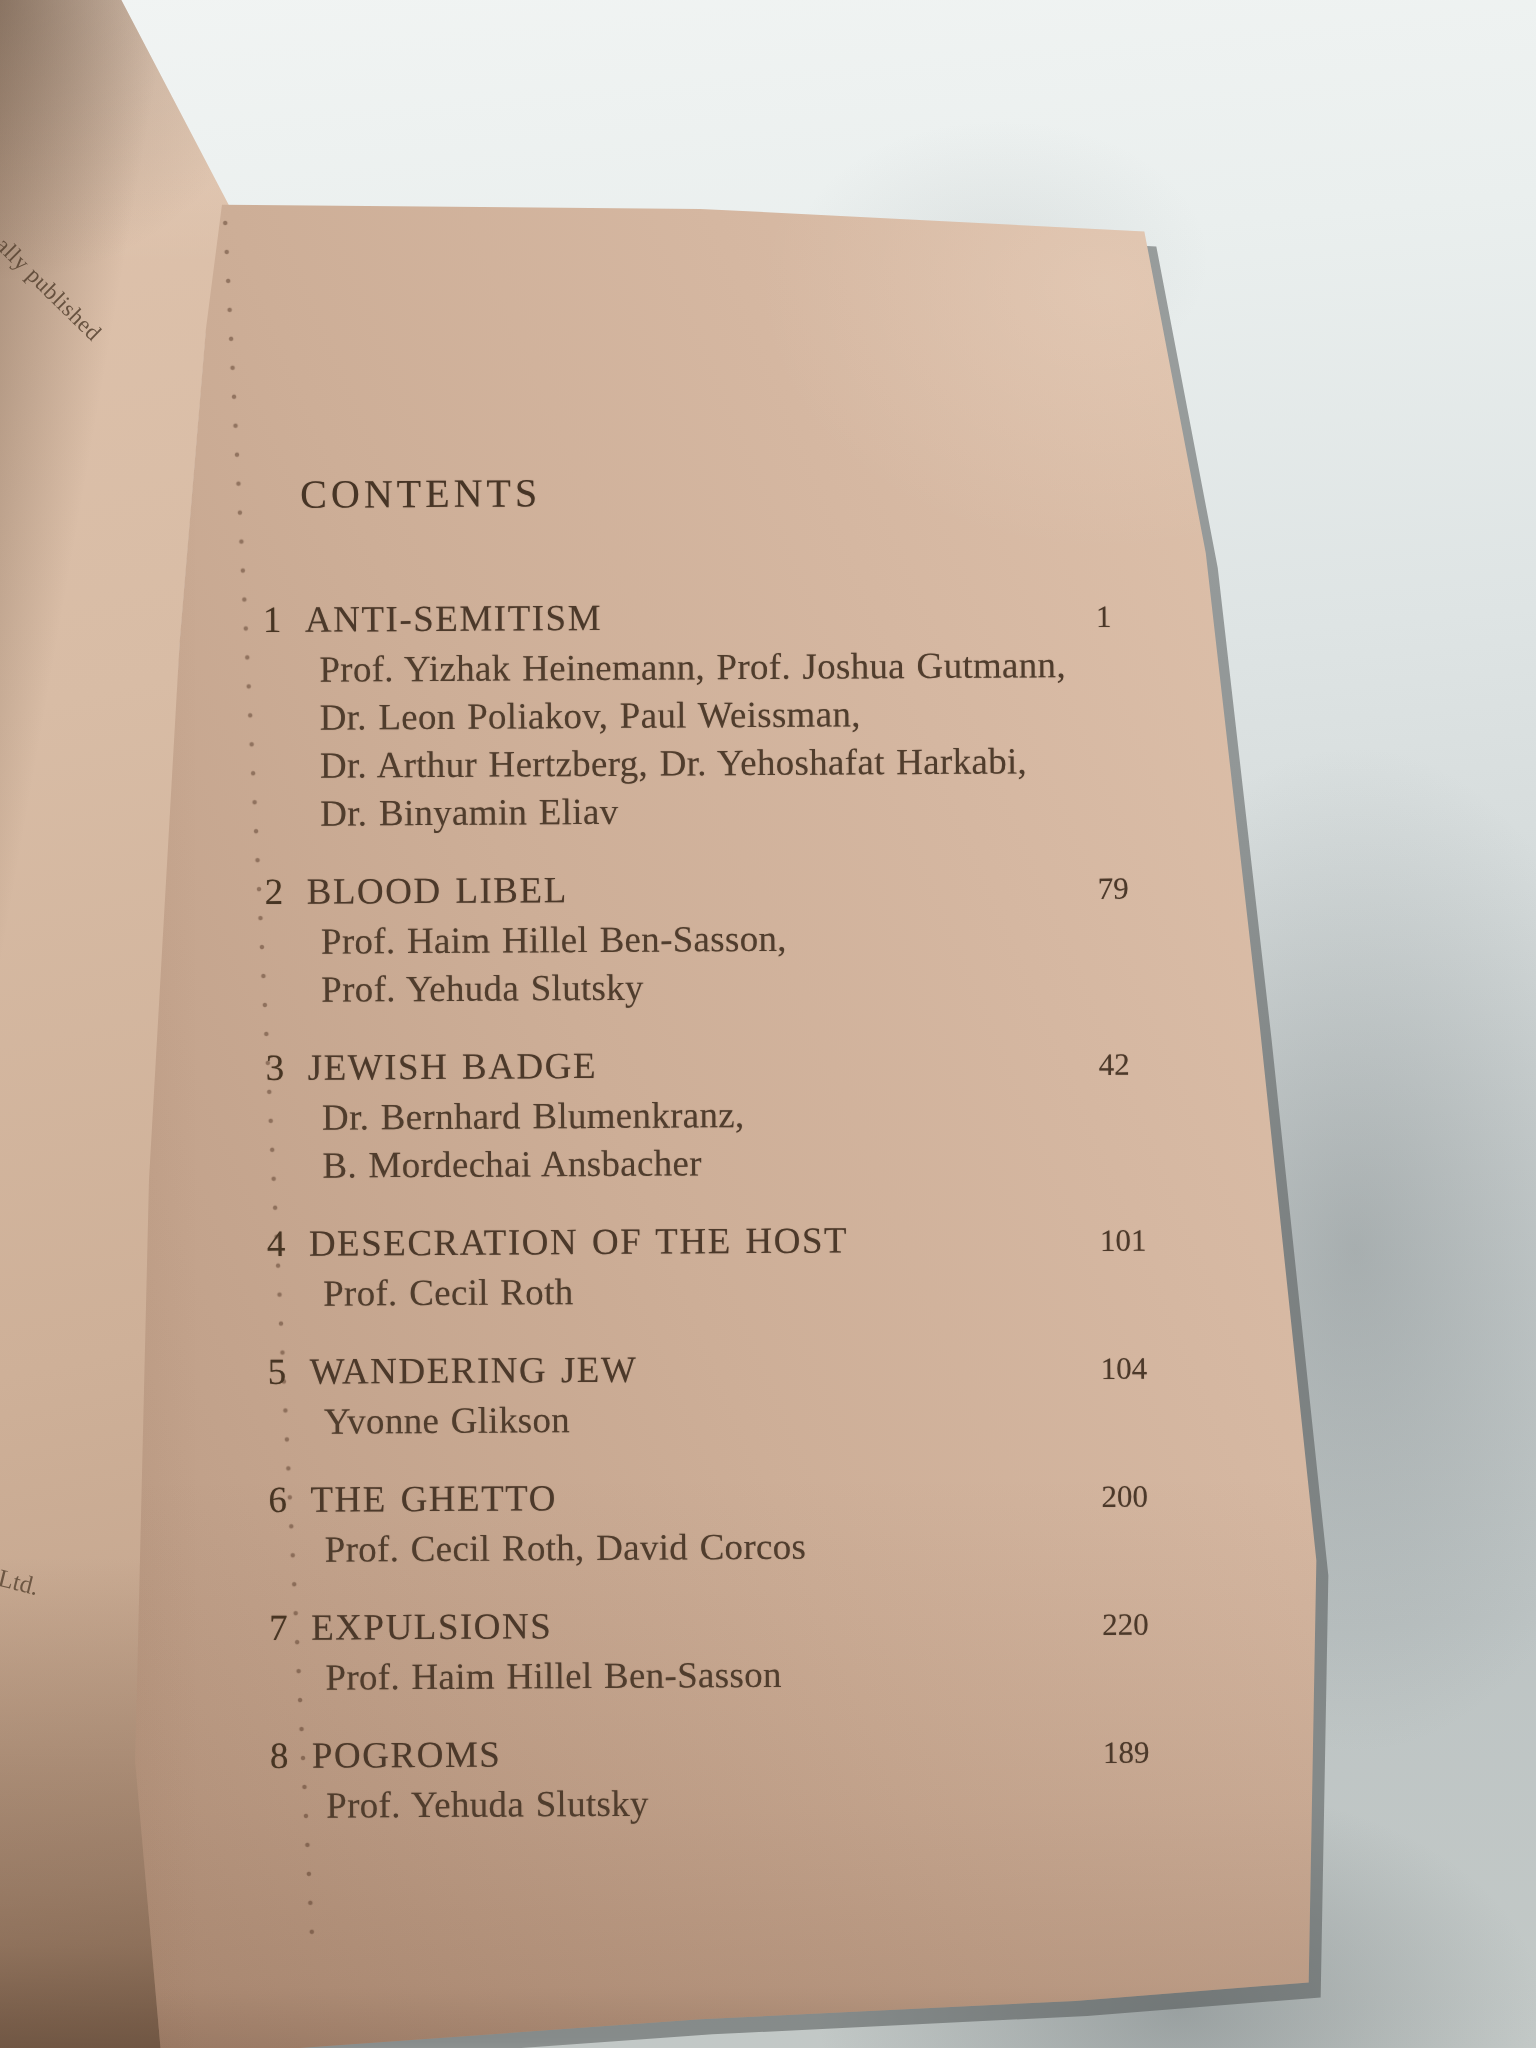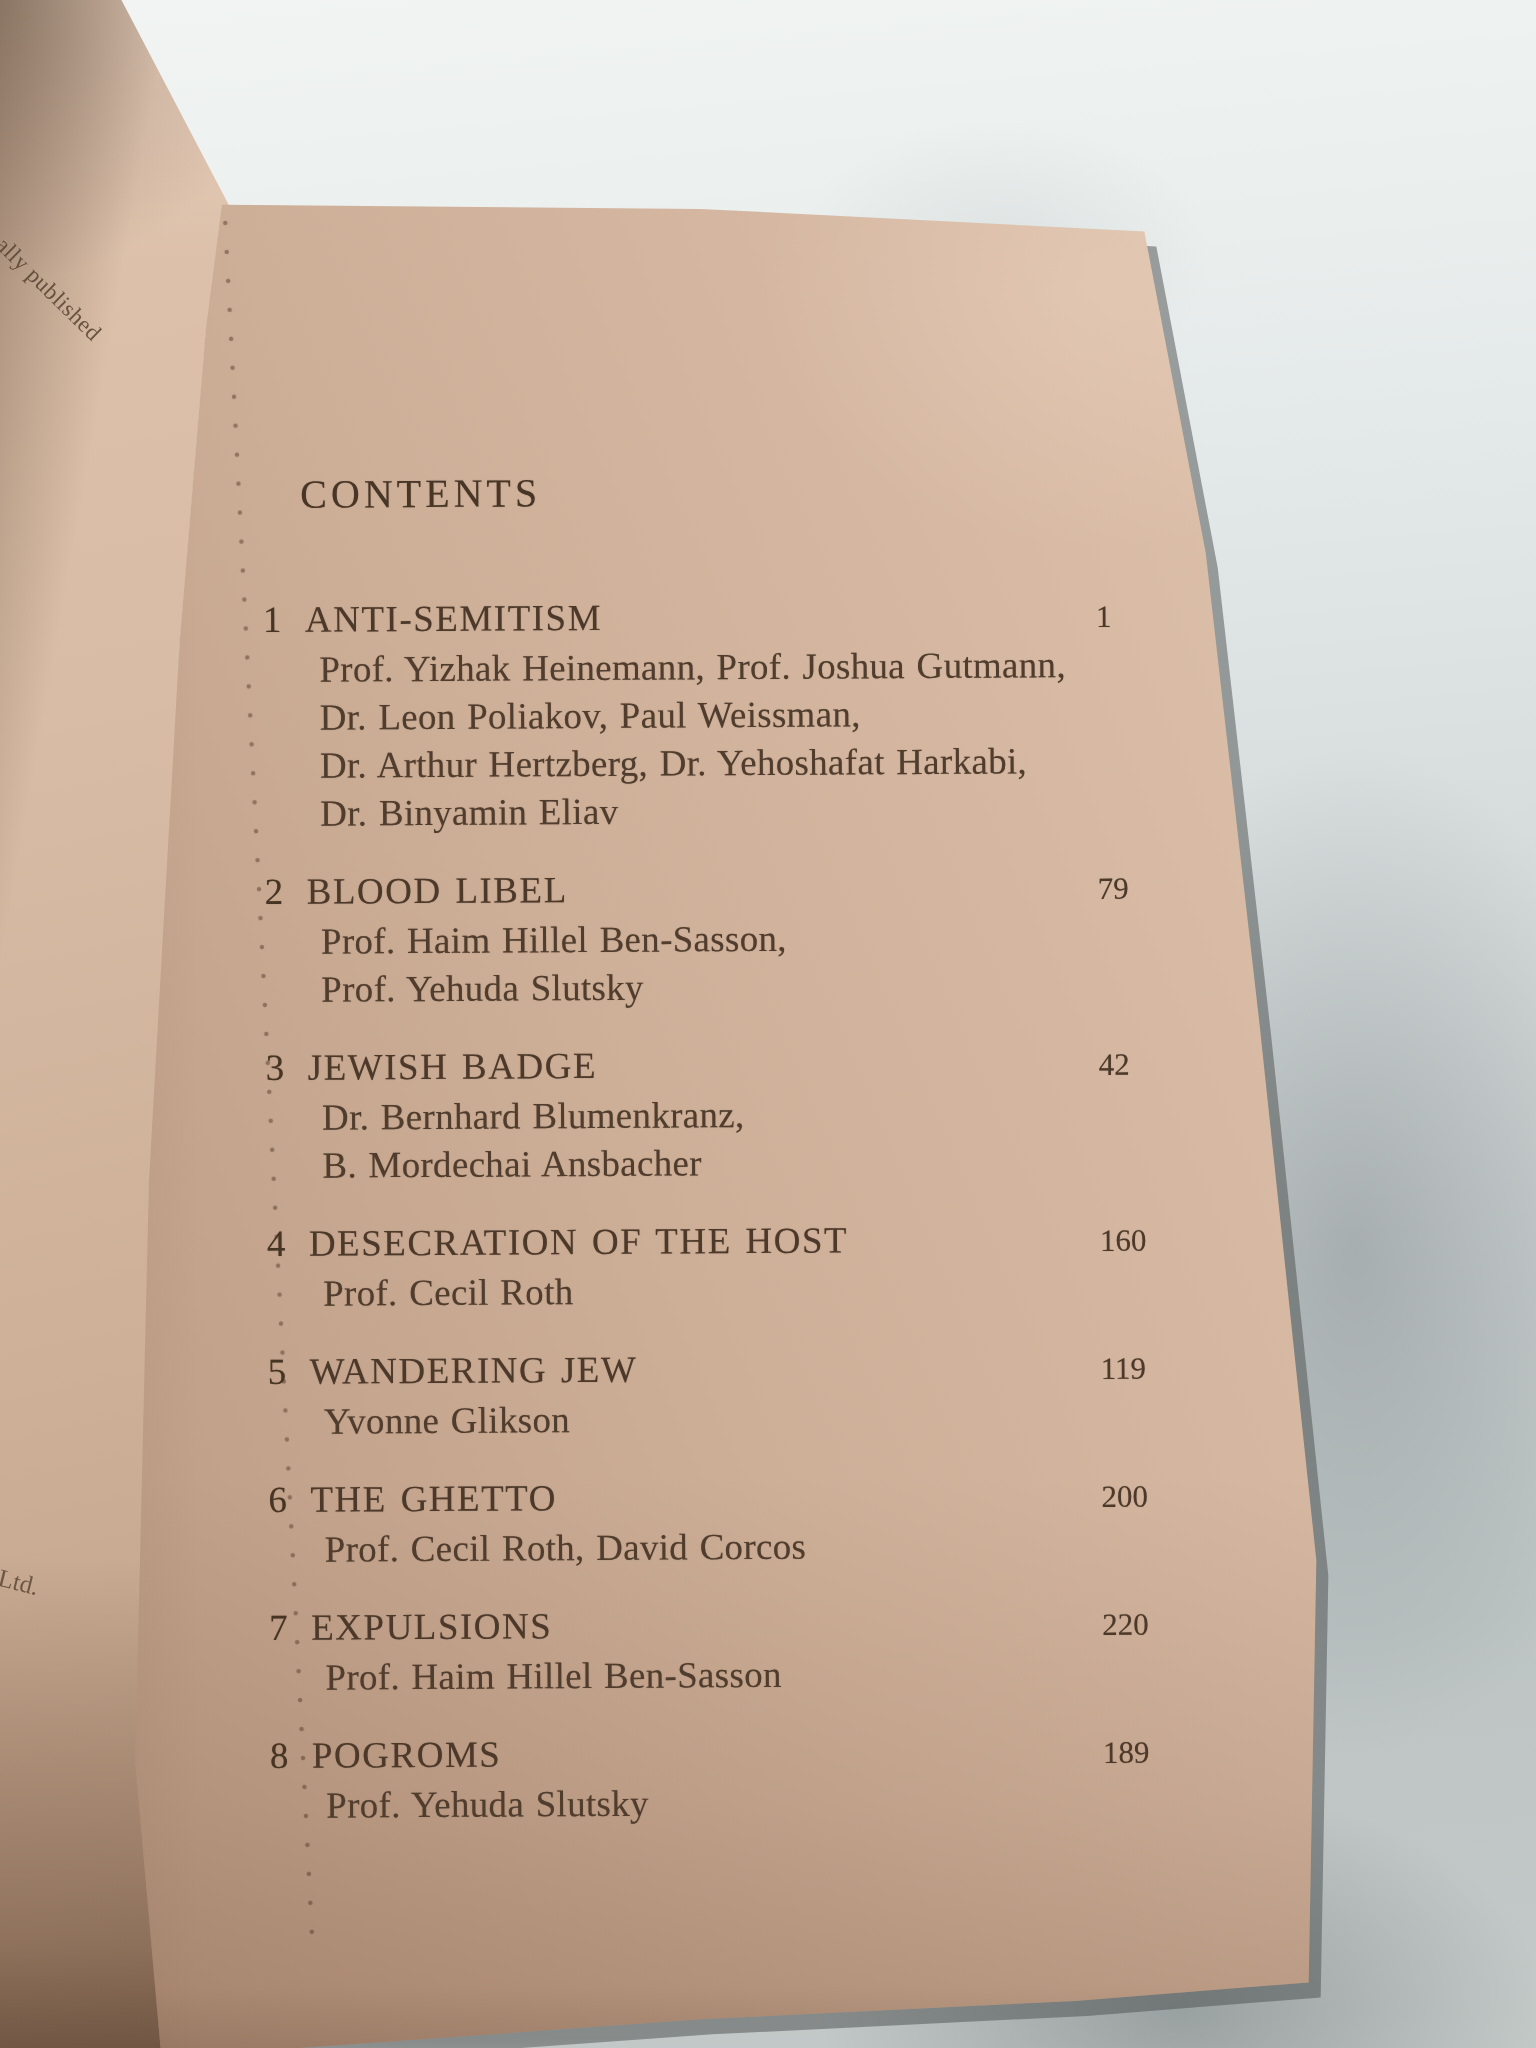--- a/index.html
+++ b/index.html
@@ -118,32 +118,32 @@
     <div class="authors">
             <div class="author-line">Dr. Bernhard Blumenkranz,</div>
             <div class="author-line">B. Mordechai Ansbacher</div>
           </div>
   </section>
 
   <section class="entry">
     <div class="hrow">
       <span class="num">4</span>
       <span class="etitle">DESECRATION OF THE HOST</span>
-      <span class="pageno">160</span>
+      <span class="pageno">101</span>
     </div>
     <div class="authors">
             <div class="author-line">Prof. Cecil Roth</div>
           </div>
   </section>
 
   <section class="entry">
     <div class="hrow">
       <span class="num">5</span>
       <span class="etitle">WANDERING JEW</span>
-      <span class="pageno">119</span>
+      <span class="pageno">104</span>
     </div>
     <div class="authors">
             <div class="author-line">Yvonne Glikson</div>
           </div>
   </section>
 
   <section class="entry">
     <div class="hrow">
       <span class="num">6</span>
       <span class="etitle">THE GHETTO</span>

